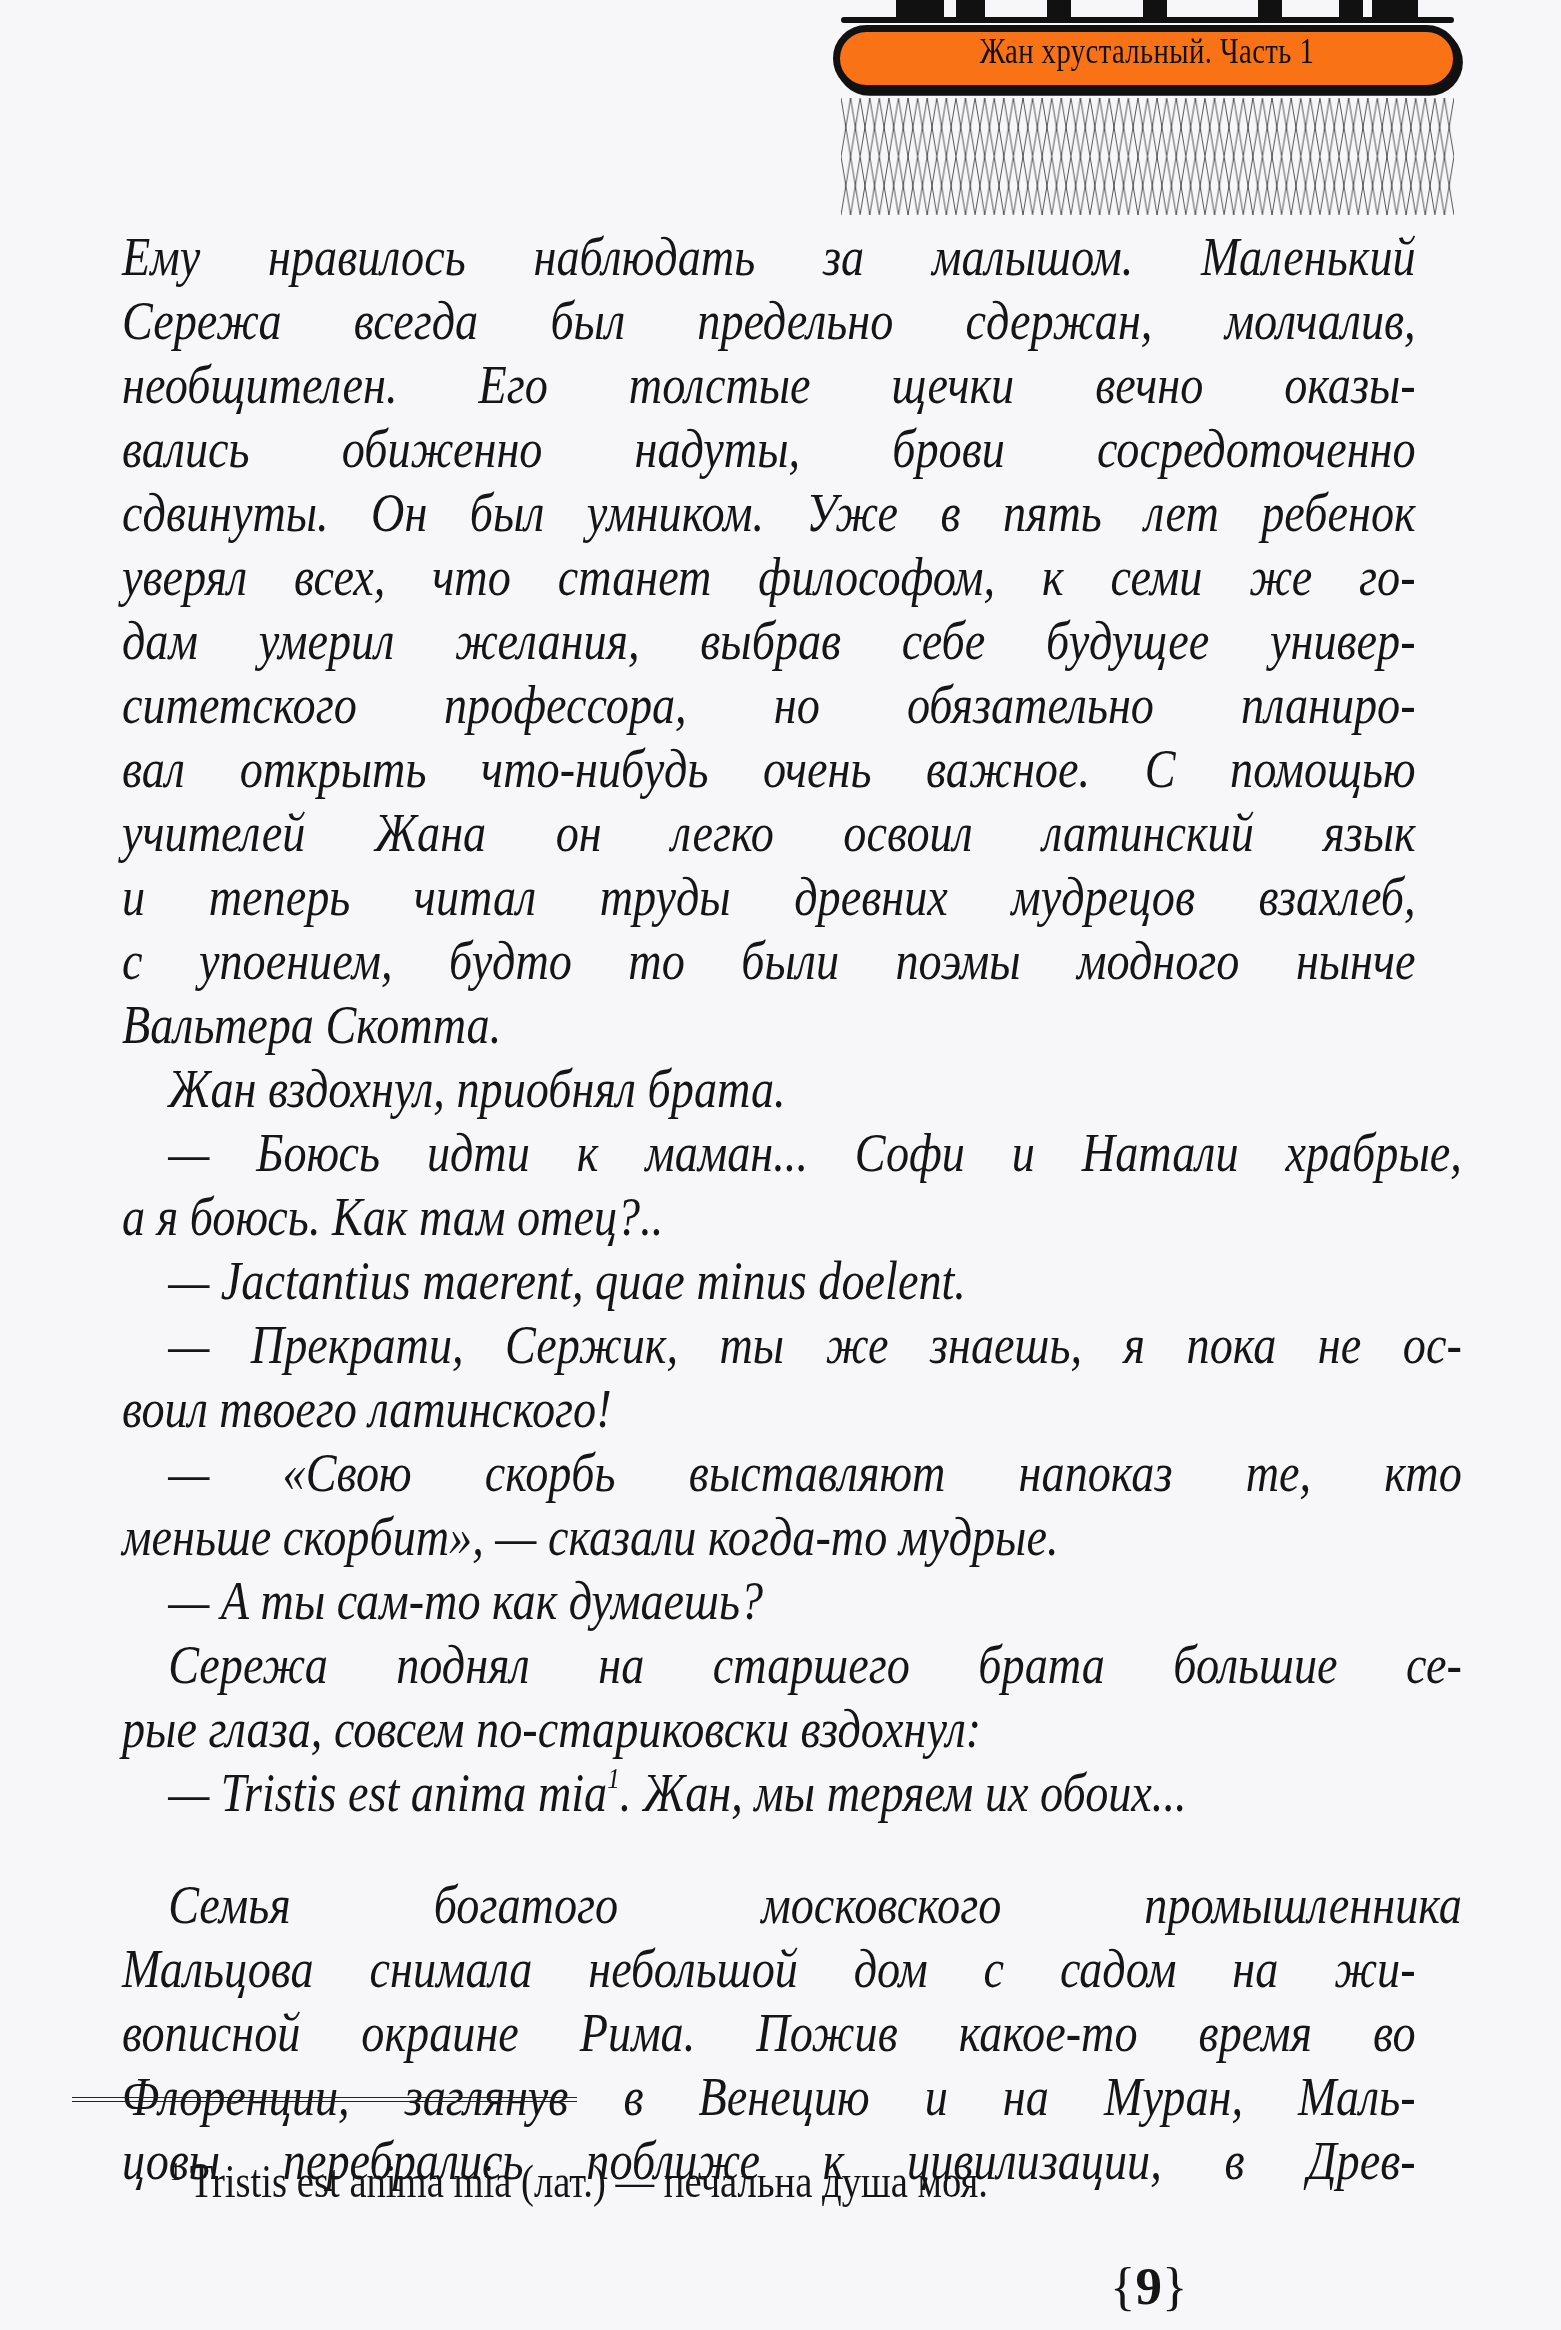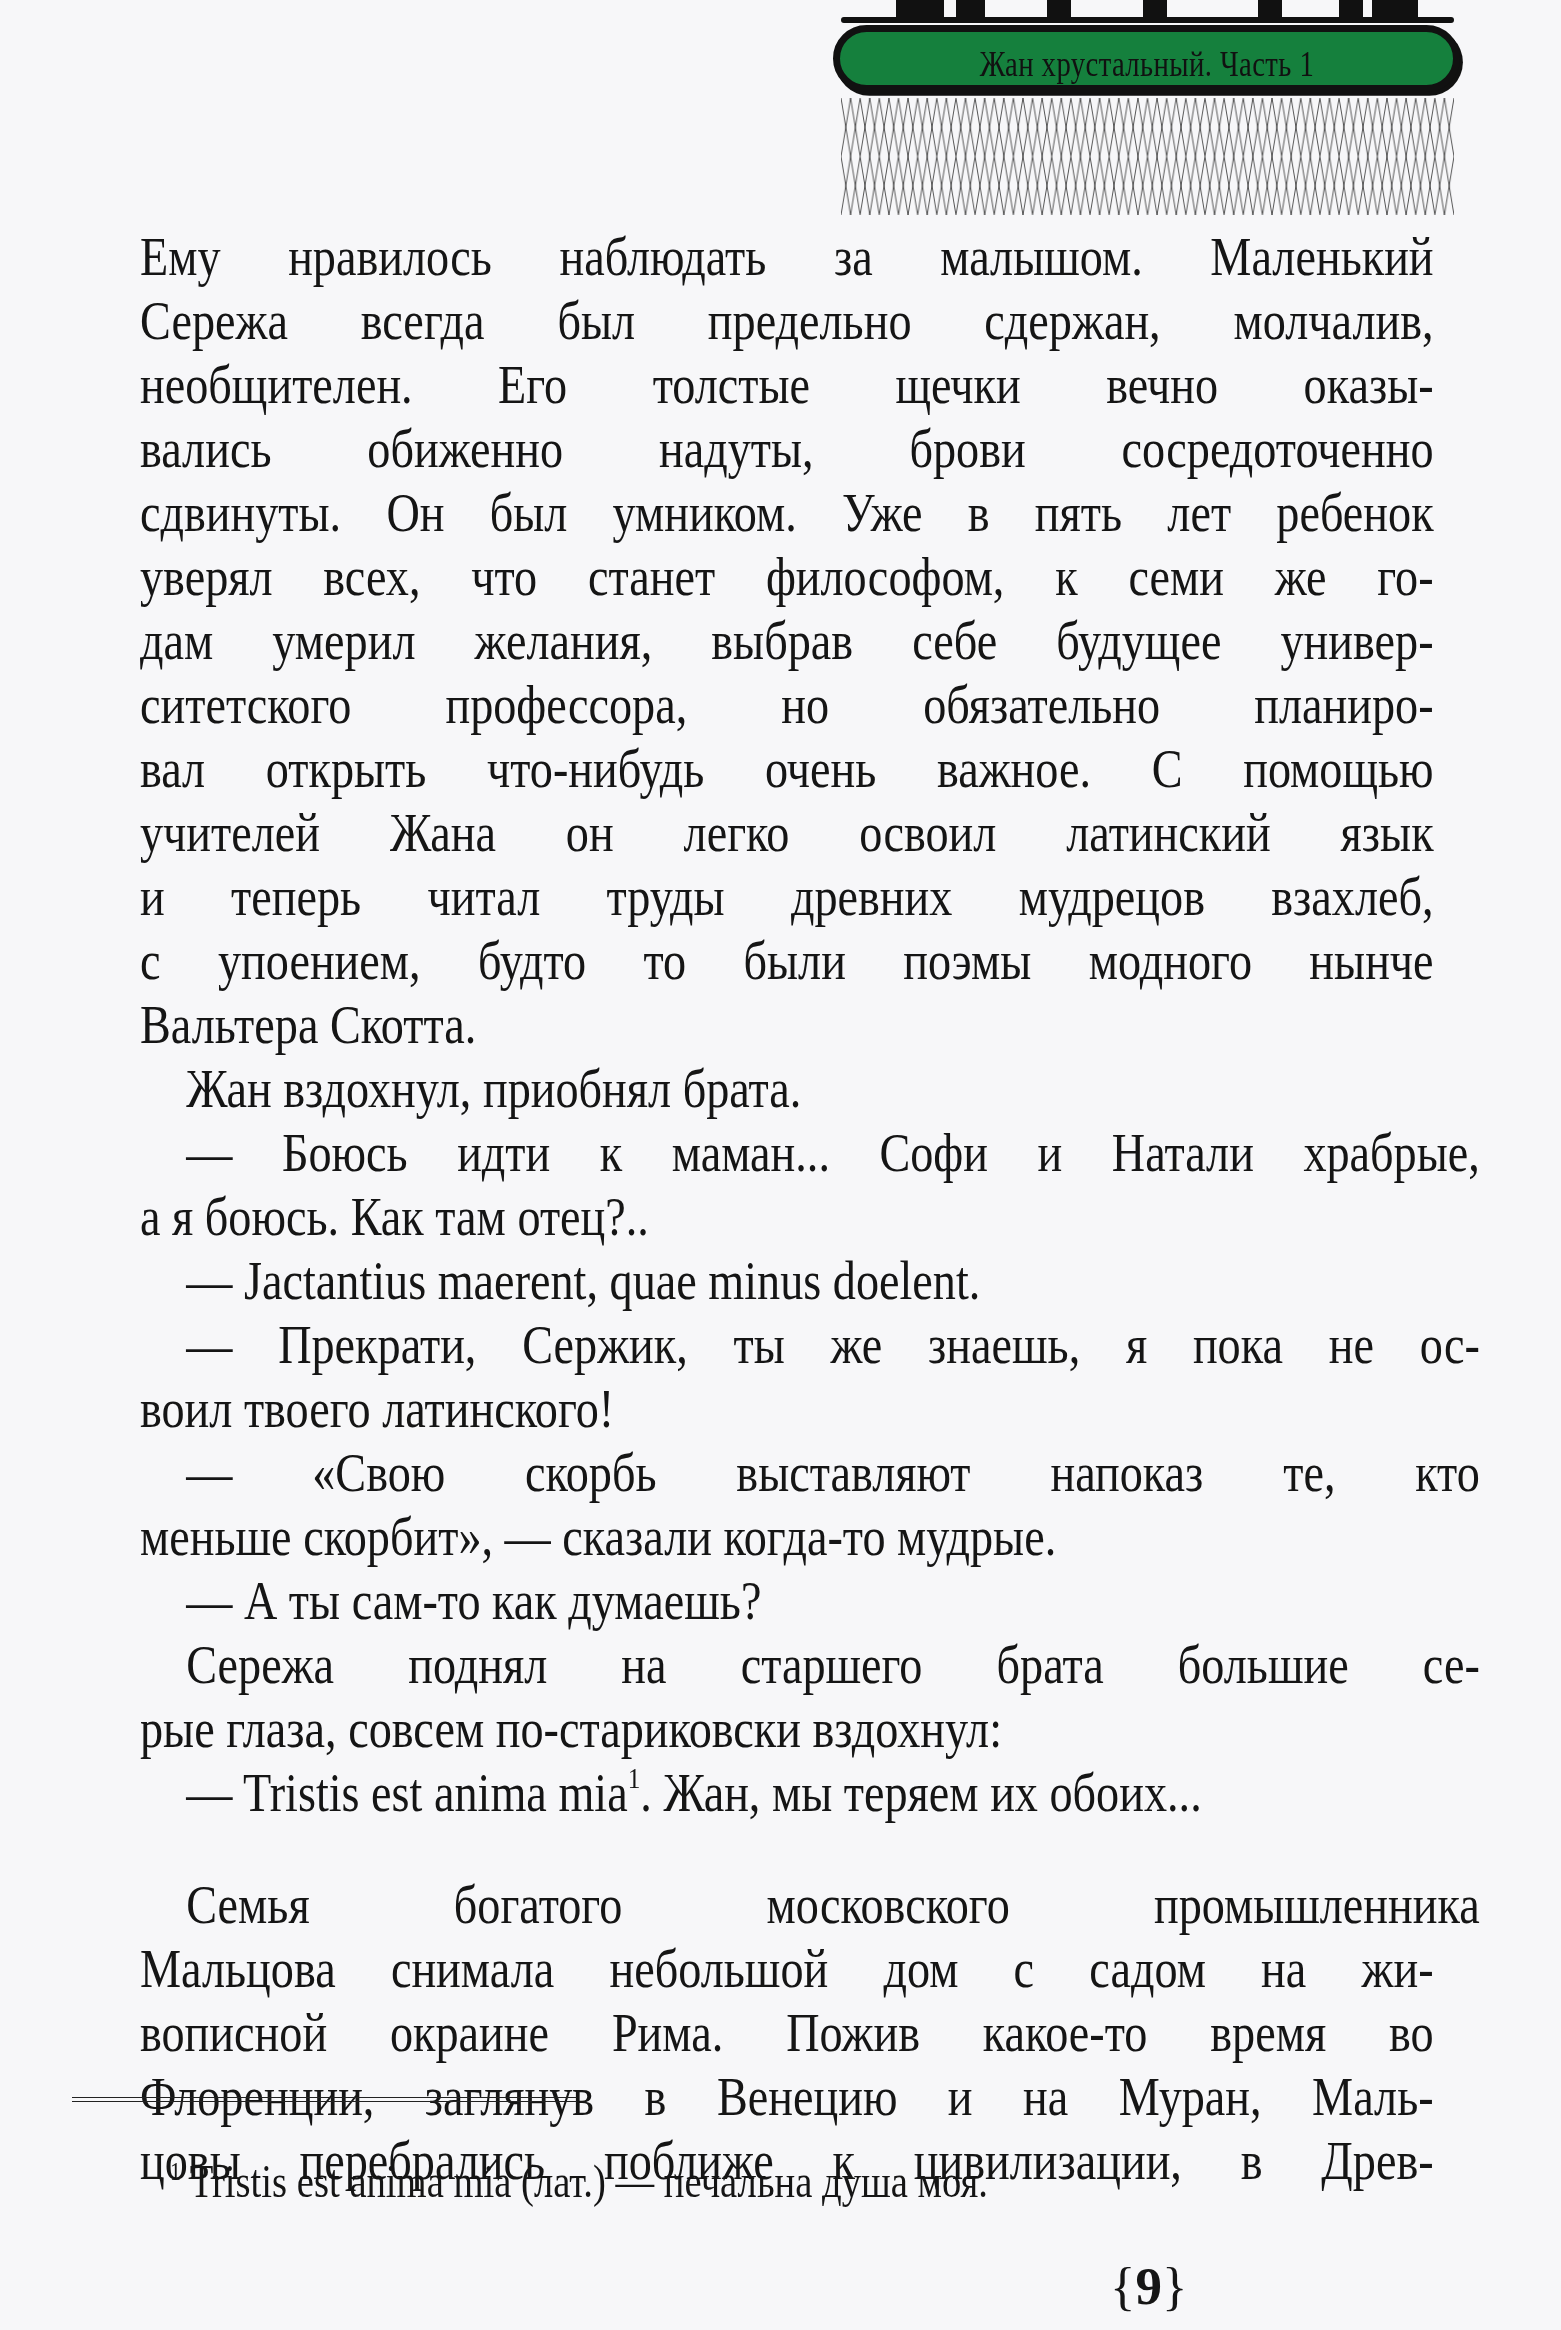--- a/index.html
+++ b/index.html
@@ -17,35 +17,35 @@
   }
   .header-bars .seg { height: 100%; background: #111; }
   .header-bars .gap { height: 100%; background: transparent; }
   .header-rule {
     position: absolute; left: 841px; top: 17px; width: 613px; height: 5.7px;
     background: #111; border-radius: 2.9px;
   }
   .header-pill {
     position: absolute; left: 833px; top: 25px; width: 627px; height: 67px;
     border: 7.7px solid #111; border-radius: 34px; box-sizing: border-box;
-    background: #15803d;
-    display: flex; align-items: flex-end; justify-content: center;
+    background: #f97316;
+    display: flex; align-items: flex-start; justify-content: center;
     box-shadow: 2.9px 3.8px 0 #111;
   }
   .header-title {
     font-size: 35px; letter-spacing: 0.5px; color: #111;
     transform: scaleX(0.82); white-space: nowrap;
   }
   .header-lattice {
     position: absolute; left: 841px; top: 98px; width: 613px; height: 117px;
   }
   
   .page-text {
-    position: absolute; left: 140px; top: 225px; width: 1293px;
-    font-size: 55px; line-height: 64px;
+    position: absolute; left: 122px; top: 225px; width: 1293px;
+    font-size: 55px; line-height: 64px; font-style: italic;
   }
   .line {
     display: block; white-space: nowrap; height: 64px;
     transform-origin: left center;
   }
   .justify { text-align: justify; text-align-last: justify; }
   .indent { padding-left: 55px; }
   .para-gap { height: 48px; }
   .fn-mark { font-size: 30px; vertical-align: 23px; line-height: 0; }
   

